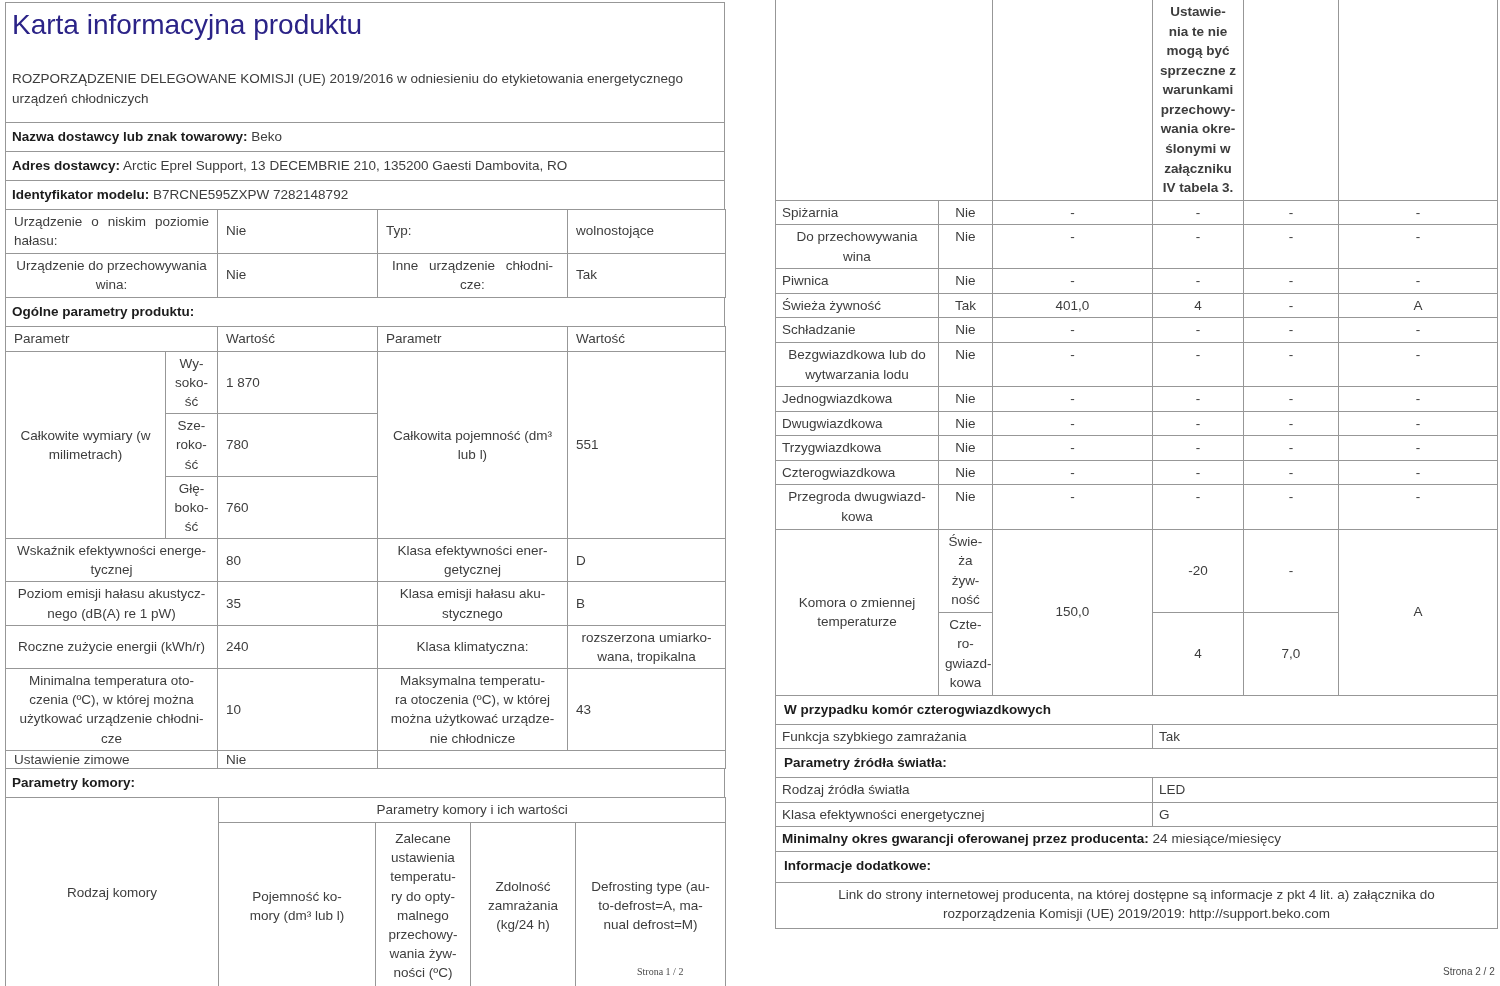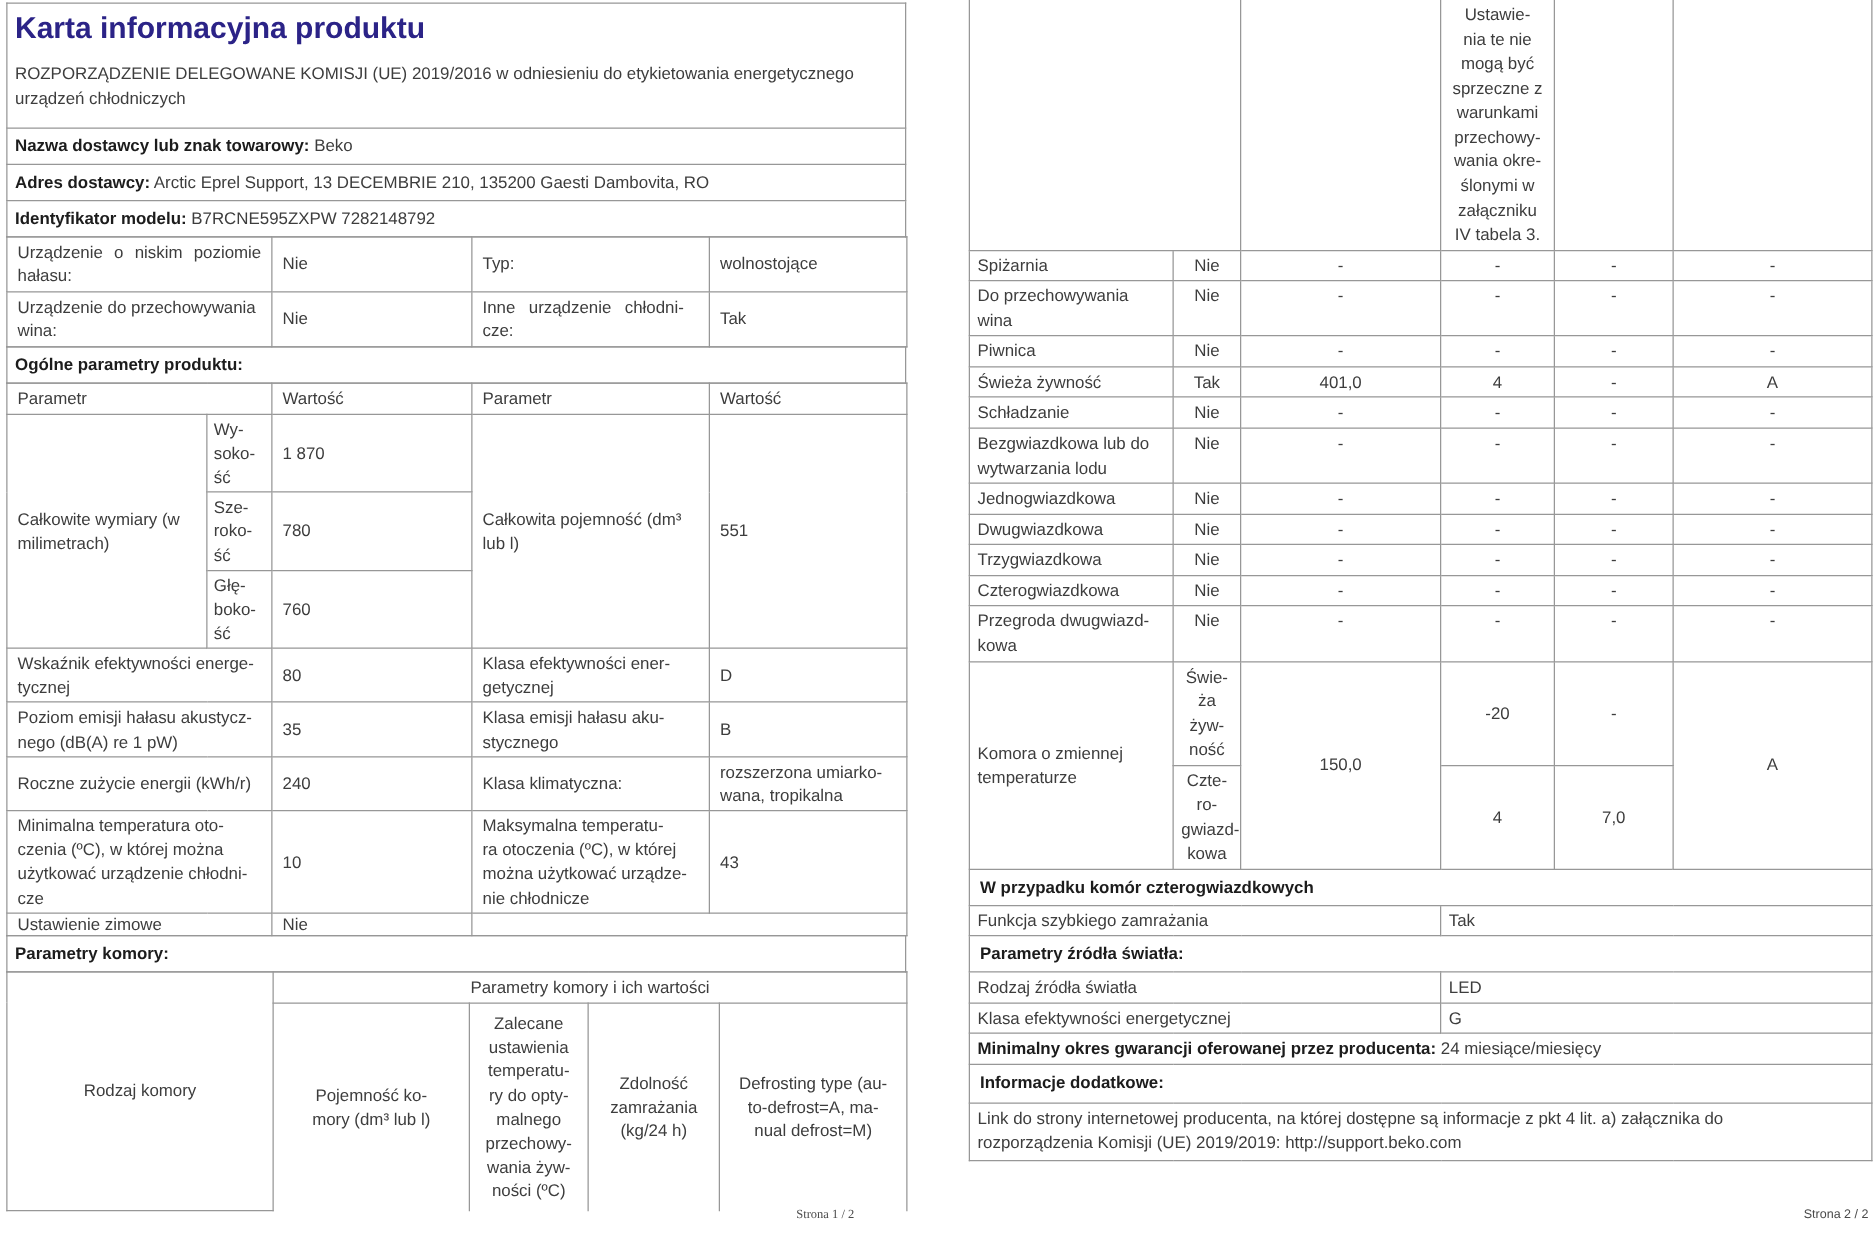--- a/index.html
+++ b/index.html
@@ -8,44 +8,44 @@
     font-family:"Liberation Sans",sans-serif;
     font-size:13.5px;color:#3d3d3d;
   }
   .page{position:absolute;top:2px;}
   #page1{left:5px;width:720px;}
   #page2{left:775px;top:0;width:722px;}
   table{border-collapse:collapse;width:100%;table-layout:fixed;}
   .page table + table{margin-top:-1px;}
   td{border:1px solid #979797;padding:2px 8px;vertical-align:middle;overflow:hidden;}
   .b{font-weight:bold;color:#1c1c1c;}
-  .pre{white-space:pre-line;line-height:1.42;}
+  .pre{white-space:pre-line;line-height:1.42;text-align:center;}
   .c{text-align:center;}
   .just{text-align:justify;}
   .ws{word-spacing:7px;}
   .tight td{padding-top:1px;padding-bottom:1px;}
   
   .title-cell{padding:6px 10px 12px 6px;}
-  h1{margin:0 0 12px 0;font-size:24px;font-weight:bold;color:#2b2387;letter-spacing:0px;}
+  h1{margin:0 0 28px 0;font-size:28px;font-weight:normal;color:#2b2387;letter-spacing:0px;}
   .reg{line-height:1.5;color:#3d3d3d;}
   
   .info td{height:24px;padding:2px 6px;}
   
   .t2 td{line-height:1.45;}
   
   .t4 .hdr td{height:20px;}
   .t4 .dim td{height:54px;}
   .sub{padding:2px 5px;}
   
   .t6 .gh td{height:20px;text-align:center;}
   .t6 .gh .rk{text-align:center;}
   .t6 .sh td{height:162px;text-align:center;vertical-align:middle;border-bottom:none;}
   
   .t7 td{vertical-align:top;line-height:1.45;padding:2px 6px;}
-  .t7 tr:first-child td{border-top:none;}
+  .t7 tr:first-child td{border-top:none;font-weight:bold;}
   .note{white-space:pre-line;text-align:center;line-height:1.38;padding-top:6px;}
   .t7 .vc td{vertical-align:middle;margin-top:37px;}
   .t7 .sec td{padding:4px 8px;}
   .footer{position:absolute;font-size:10px;color:#4a4a4a;}
   #f1{left:637px;top:966px;font-family:Liberation Serif, serif;}
   #f2{left:1443px;top:966px;}
 </style>
 </head>
 <body>
 

